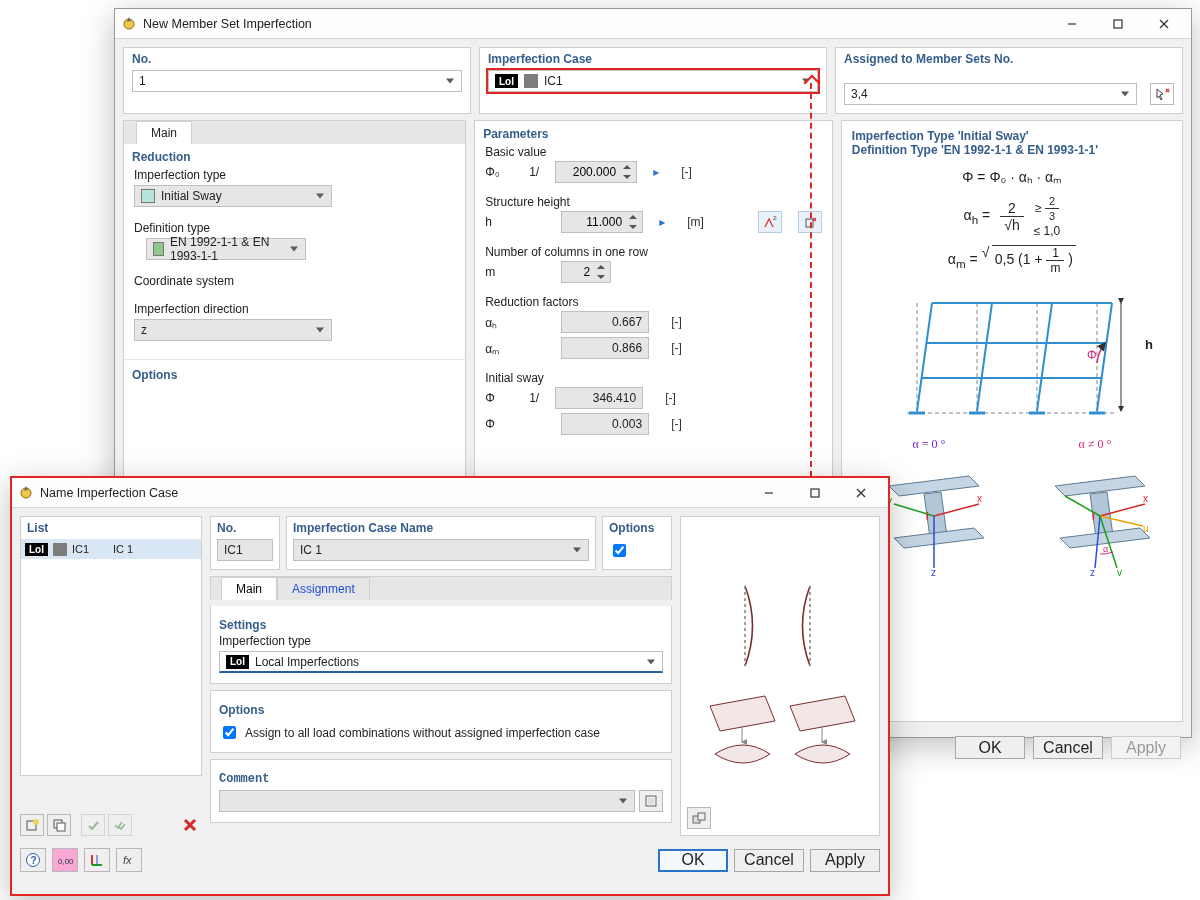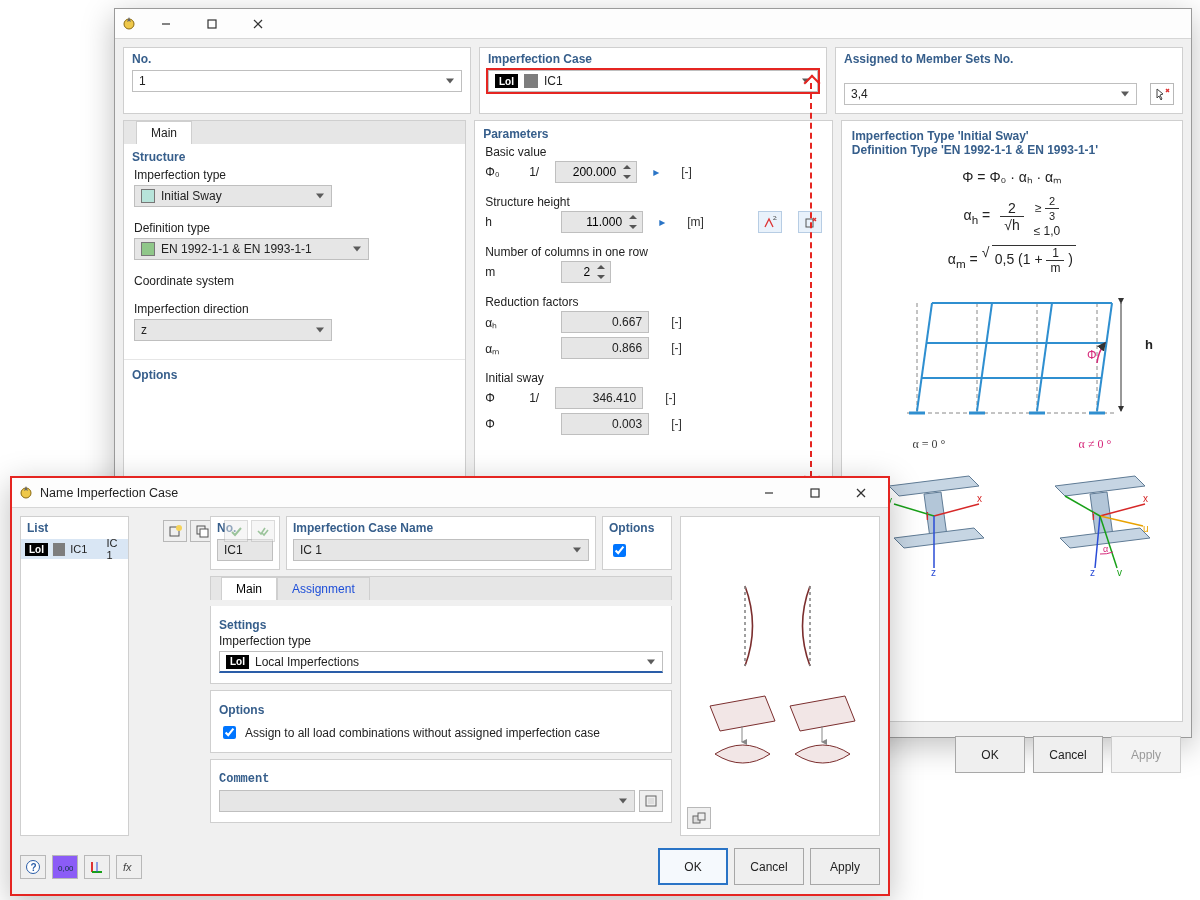--- a/index.html
+++ b/index.html
@@ -42,21 +42,21 @@
   .numbox { display: inline-flex; align-items: center; background: var(--select-bg); border: 1px solid #bfbfbf; height: 22px; }
   .numbox input { border: 0; background: transparent; width: 64px; text-align: right; padding: 0 4px; font: inherit; }
   .spinners { width: 15px; height: 20px; display: flex; flex-direction: column; margin-right: 1px; }
   .spin { flex: 1; position: relative; }
   .spin::before { content: ""; position: absolute; left: 3px; top: 50%; width: 0; height: 0; border-left: 4px solid transparent; border-right: 4px solid transparent; transform: translateY(-50%); }
   .spin.up::before { border-bottom: 4px solid #555; }
   .spin.down::before { border-top: 4px solid #555; }
 
   .readonly { display: inline-flex; align-items: center; justify-content: flex-end; background: var(--select-bg); border: 1px solid #bfbfbf; height: 22px; width: 88px; padding: 0 6px; }
 
-  .btn { height: 37px; border: 1px solid #a7a7a7; background: #efefef; min-width: 70px; display: inline-flex; align-items: center; justify-content: center; padding: 0 8px; font-size: 12px; cursor: default; }
+  .btn { height: 23px; border: 1px solid #a7a7a7; background: #efefef; min-width: 70px; display: inline-flex; align-items: center; justify-content: center; padding: 0 8px; font-size: 16px; cursor: default; }
   .btn.primary { border: 2px solid #2a74c6; background: #f5f9fd; }
   .btn.disabled { color: #9a9a9a; background: #f3f3f3; border-color: #cccccc; }
 
   .iconbtn { width: 24px; height: 22px; border: 1px solid #b8b8b8; background: #efefef; display: inline-flex; align-items: center; justify-content: center; }
   .iconbtn.light { background: #e9f2fb; border-color: #b7cde4; }
 
   
   #win-main { left: 114px; top: 8px; width: 1078px; height: 730px; }
   .main-head-row { display: flex; gap: 8px; padding: 8px 8px 0 8px; }
   .head-panel { padding: 4px 8px 8px 8px; }
@@ -96,21 +96,21 @@
   .sway-label-h { position: absolute; right: -26px; top: 44px; font-weight: 700; font-size: 13px; }
 
   
   .beam-row { display: flex; justify-content: space-around; padding: 14px 4px 4px 4px; }
 
   
   #win-edit { left: 10px; top: 476px; width: 880px; height: 420px; border: 2px solid var(--highlight-red); }
   #win-edit .titlebar { background: #fdfdfd; }
 
   .edit-body { display: flex; gap: 8px; padding: 8px; height: 336px; }
-  #edit-left { width: 182px; display: flex; flex-direction: row; gap: 34px; }
+  #edit-left { width: 182px; display: flex; flex-direction: column; gap: 34px; }
   #edit-left .list-panel { flex: 1; }
   .list-header { color: var(--header-blue); font-weight: 600; padding: 4px 6px; }
   .list-row { display: flex; align-items: center; background: #d9e6f4; height: 20px; padding: 0 4px; gap: 5px; font-size: 11px; }
   .lol { padding: 0 4px; background: #000; color: #fff; font-size: 10px; font-weight: 700; display: inline-flex; align-items: center; height: 13px; }
   .lol.grey { background: #7d7d7d; }
   .list-toolbar { display: flex; gap: 3px; padding-top: 4px; }
 
   #edit-mid { flex: 1; display: flex; flex-direction: column; gap: 6px; }
   #edit-head { display: flex; gap: 6px; }
   #edit-head .panel { padding: 4px 6px 8px 6px; }
@@ -138,20 +138,21 @@
 <div id="screen">
 
   <div id="win-main" class="window">
     <div class="titlebar">
       <span class="icon">
         <svg viewBox="0 0 16 16">
             <circle cx="8" cy="8" r="5" fill="#efc84a" stroke="#8a6a10"></circle>
             <path d="M8 1 L10 6 L8 5 L6 6 Z" fill="#666"></path>
           </svg>
       </span>
+      <span class="title">New Member Set Imperfection</span>
       <span class="winbtn">
         <svg width="10" height="10">
             <line x1="1" y1="5" x2="9" y2="5" stroke="#333" stroke-width="1.2"></line>
           </svg>
       </span>
       <span class="winbtn">
         <svg width="10" height="10">
             <rect x="1" y="1" width="8" height="8" fill="none" stroke="#333" stroke-width="1.2"></rect>
           </svg>
       </span>
@@ -195,30 +196,30 @@
       </div>
     </div>
 
     <div class="main-body" style="margin-top:6px;">
 
       <div id="left-col">
         <div id="tabs-row">
           <div class="tab">Main</div>
         </div>
         <div class="panel">
-          <div class="group-title">Structure</div>
+          <div class="group-title">Reduction</div>
           <div style="padding:4px 10px 0 10px;">
             <div class="field-label">Imperfection type</div>
             <div class="combo" style="width:198px; margin-top:3px;">
               <span class="swatch" style="background: var(--cyan-swatch);"></span>
               <span>Initial Sway</span>
             </div>
 
             <div class="field-label" style="margin-top:14px;">Definition type</div>
-            <div class="combo" style="width:235px; margin-top:3px;">
+            <div class="combo" style="width:160px; margin-top:3px;margin-left:12px;">
               <span class="swatch" style="background: var(--green-swatch);"></span>
               <span>EN 1992-1-1 &amp; EN 1993-1-1</span>
             </div>
 
             <div class="field-label" style="margin-top:14px;">Coordinate system</div>
 
             <div class="field-label" style="margin-top:14px;">Imperfection direction</div>
             <div class="combo" style="width:198px; margin-top:3px;">
               <span>z</span>
             </div>
@@ -380,21 +381,21 @@
               <path d="M200 70 A 40 40 0 0 1 208 50" fill="none" stroke="#d6287a" stroke-width="1.5" marker-end="url(#arr)"></path>
               <text x="190" y="66" fill="#d6287a" font-size="12">Φ</text>
 
               <line x1="224" y1="10" x2="224" y2="118" stroke="#333" marker-start="url(#arr)" marker-end="url(#arr)"></line>
             </svg>
             <div class="sway-label-h">h</div>
           </div>
 
           <div class="beam-row">
             <div style="text-align:center;">
-              <div style="color:#404040; font-family:serif; margin-bottom:4px;">α = 0 °</div>
+              <div style="color:#6d28d9; font-family:serif; margin-bottom:4px;">α = 0 °</div>
               <svg width="120" height="120" viewBox="0 0 120 120">
                 <g>
                   <polygon points="20,30 100,20 110,30 30,40" fill="#c6d5e3" stroke="#5f7b95"></polygon>
                   <polygon points="55,38 72,36 78,80 61,82" fill="#b3c6d8" stroke="#5f7b95"></polygon>
                   <polygon points="25,82 105,72 115,82 35,92" fill="#c6d5e3" stroke="#5f7b95"></polygon>
                 </g>
                 <line x1="65" y1="60" x2="110" y2="48" stroke="#d62828" stroke-width="1.5"></line>
                   <text x="108" y="46" fill="#d62828" font-size="10">x</text>
                 <line x1="65" y1="60" x2="25" y2="48" stroke="#18a018" stroke-width="1.5"></line>
                   <text x="18" y="48" fill="#18a018" font-size="10">y</text>
@@ -606,21 +607,21 @@
       </div>
     </div>
 
     <div class="edit-footer">
       <div class="footbtn">
           <svg width="16" height="16">
             <circle cx="8" cy="8" r="6.5" fill="#fff" stroke="#2a5da8"></circle>
             <text x="5.5" y="12" font-size="10" fill="#2a5da8" font-weight="700">?</text>
           </svg>
         </div>
-      <div class="footbtn" style="background:#8b5cf6;">
+      <div class="footbtn" style="background:#f9a8d4;">
           <svg width="16" height="16">
             <text x="1" y="12" font-size="8" fill="#134">0,00</text>
           </svg>
         </div>
       <div class="footbtn">
           <svg width="16" height="16">
             <line x1="3" y1="13" x2="3" y2="3" stroke="#d33" stroke-width="2"></line>
             <line x1="3" y1="13" x2="13" y2="13" stroke="#18a018" stroke-width="2"></line>
             <line x1="8" y1="3" x2="8" y2="13" stroke="#2a4cd6"></line>
           </svg>

